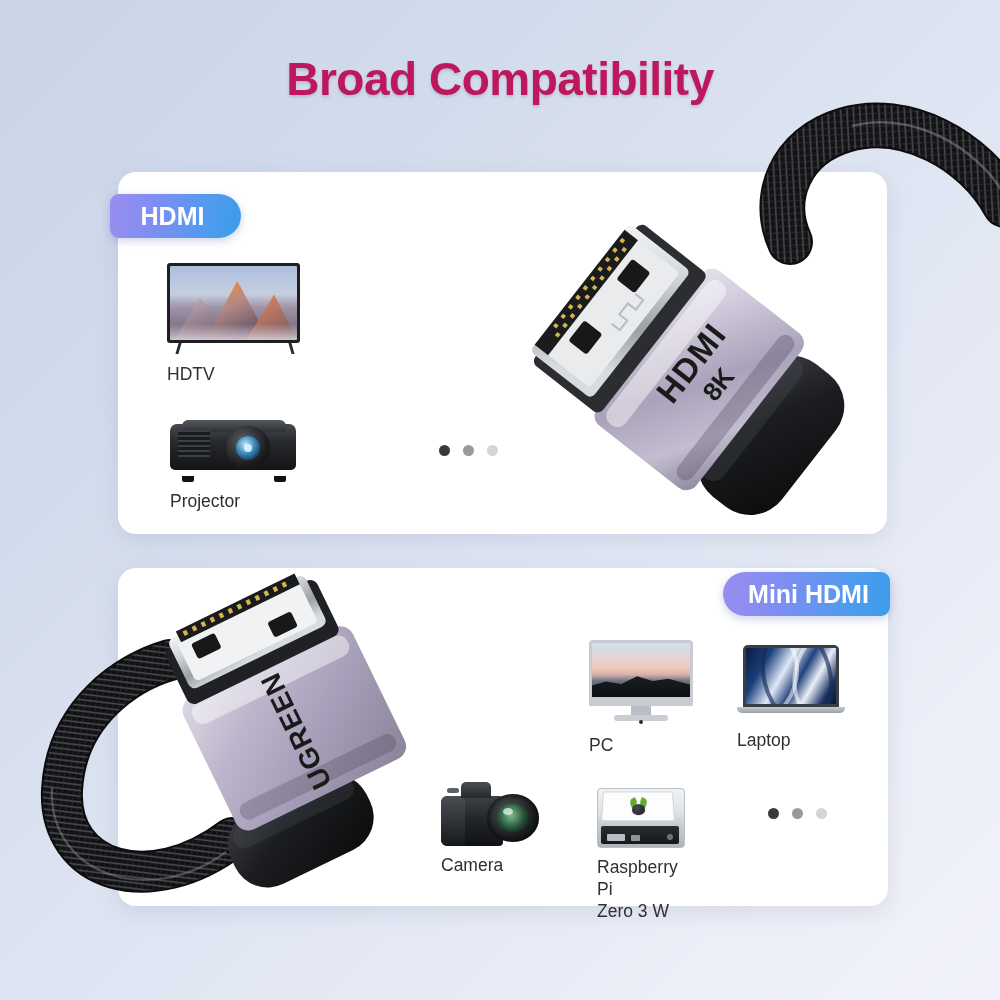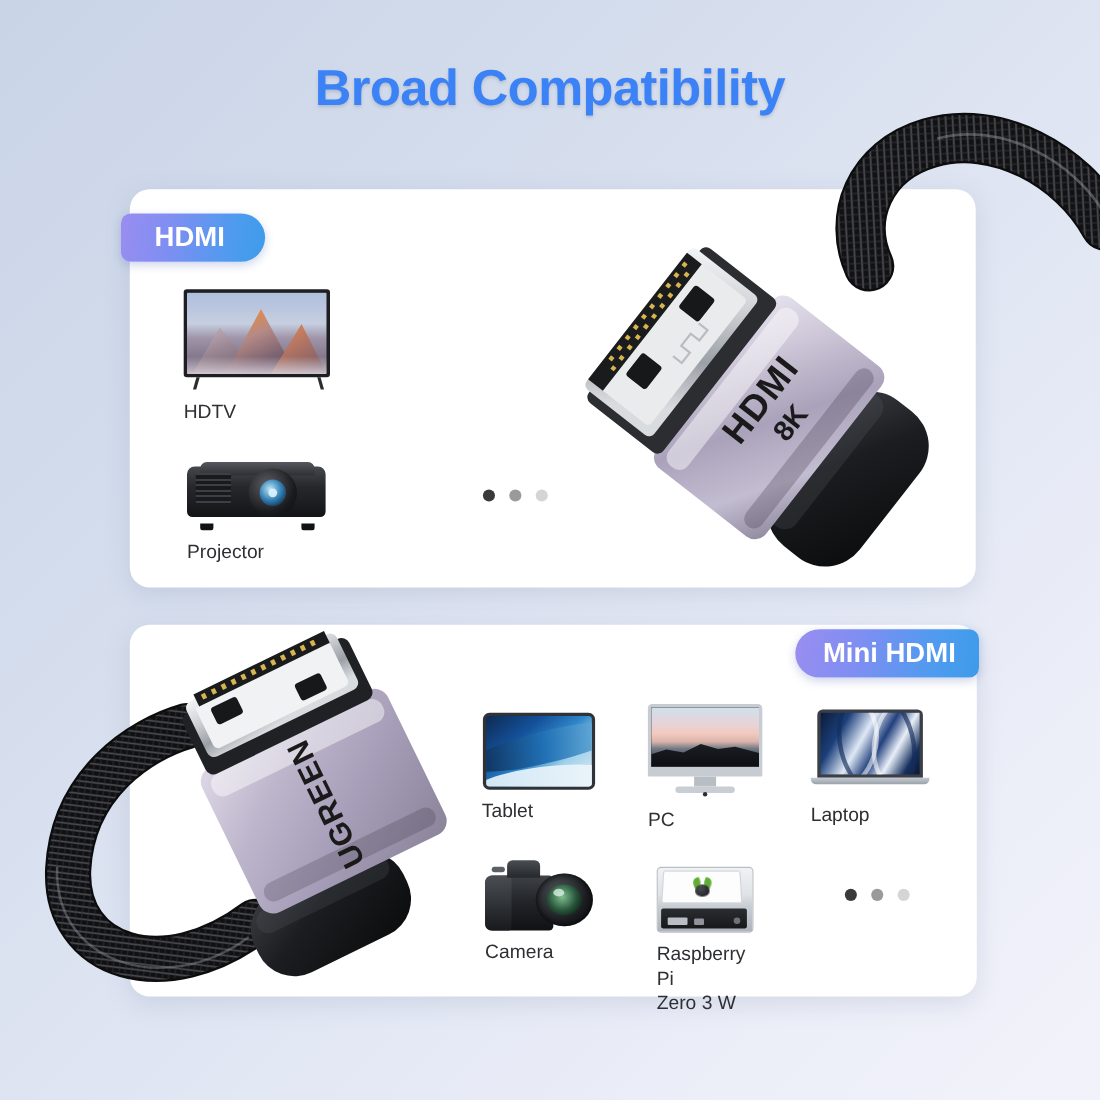--- a/index.html
+++ b/index.html
@@ -8,21 +8,21 @@
     font-family:"Liberation Sans", sans-serif;
     background:linear-gradient(135deg,#c9d4e7 0%,#d3dcec 28%,#e2e7f4 60%,#eceef8 82%,#f2f3fa 100%);
     position:relative; overflow:hidden;
   }
   .page { position:absolute; inset:0; }
 
   
   .title {
     position:absolute; top:52px; left:0; width:1000px;
     text-align:center; font-size:46px; font-weight:bold;
-    color:#3b82f6; letter-spacing:-0.5px;
+    color:#be185d; letter-spacing:-0.5px;
     text-shadow:0 2px 3px rgba(120,130,150,.35);
   }
 
   
   .card {
     position:absolute; background:#ffffff; border-radius:18px;
     box-shadow:0 6px 22px rgba(110,125,155,.18);
   }
   #card-hdmi  { left:118px; top:172px; width:769px; height:362px; }
   #card-mini  { left:118px; top:568px; width:770px; height:338px; }
@@ -244,29 +244,20 @@
   </div>
 
   <div class="dots" style="left:439px; top:445px;">
     <i class="d1"></i>
     <i class="d2"></i>
     <i class="d3"></i>
   </div>
 
   <div class="card" id="card-mini"></div>
 
-  <div class="dev" style="left:438px; top:648px; width:104px;">
-    <div class="thumb tab-body">
-      <div class="tab-scr">
-          <div class="wave1"></div>
-          <div class="wave2"></div>
-        </div>
-    </div>
-    <div class="lbl">Tablet</div>
-  </div>
 
   <div class="dev" style="left:737px; top:645px; width:108px;">
     <div class="thumb lap">
       <div class="lap-lid">
         <div class="lap-scr">
           <div class="lap-sw lap-sw1"></div>
           <div class="lap-sw lap-sw2"></div>
           <div class="lap-sw lap-sw3"></div>
         </div>
       </div>

